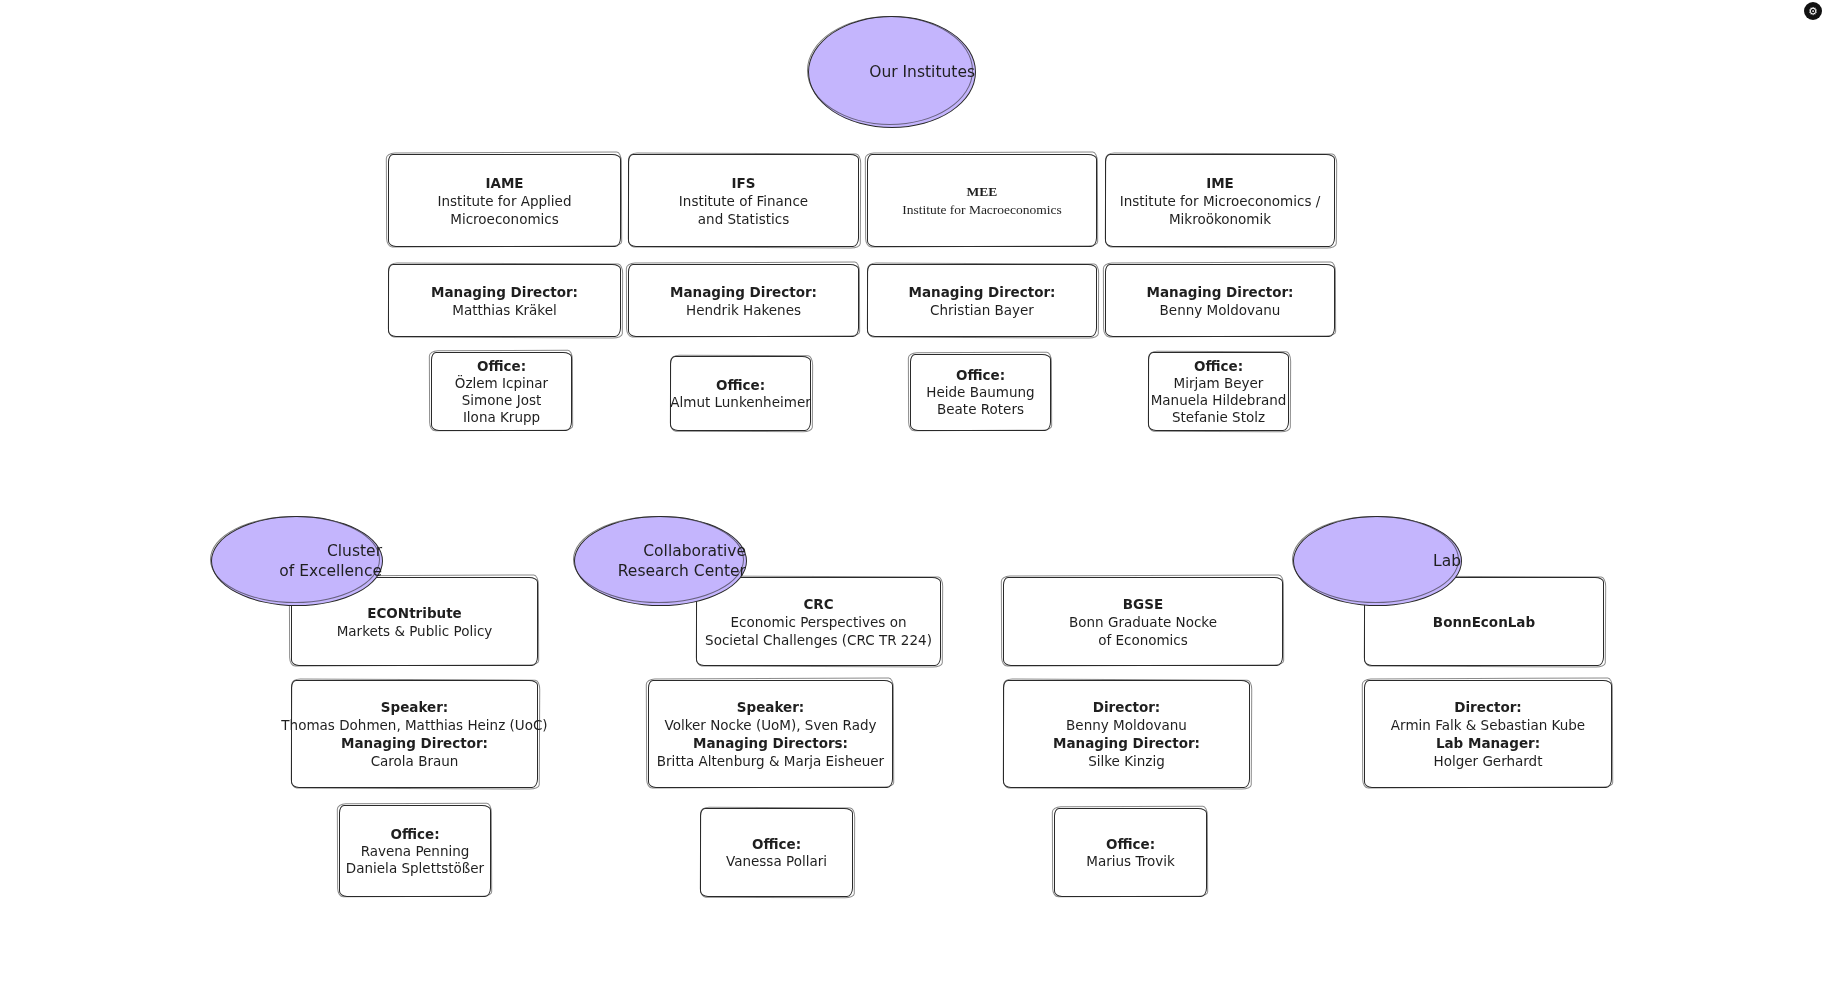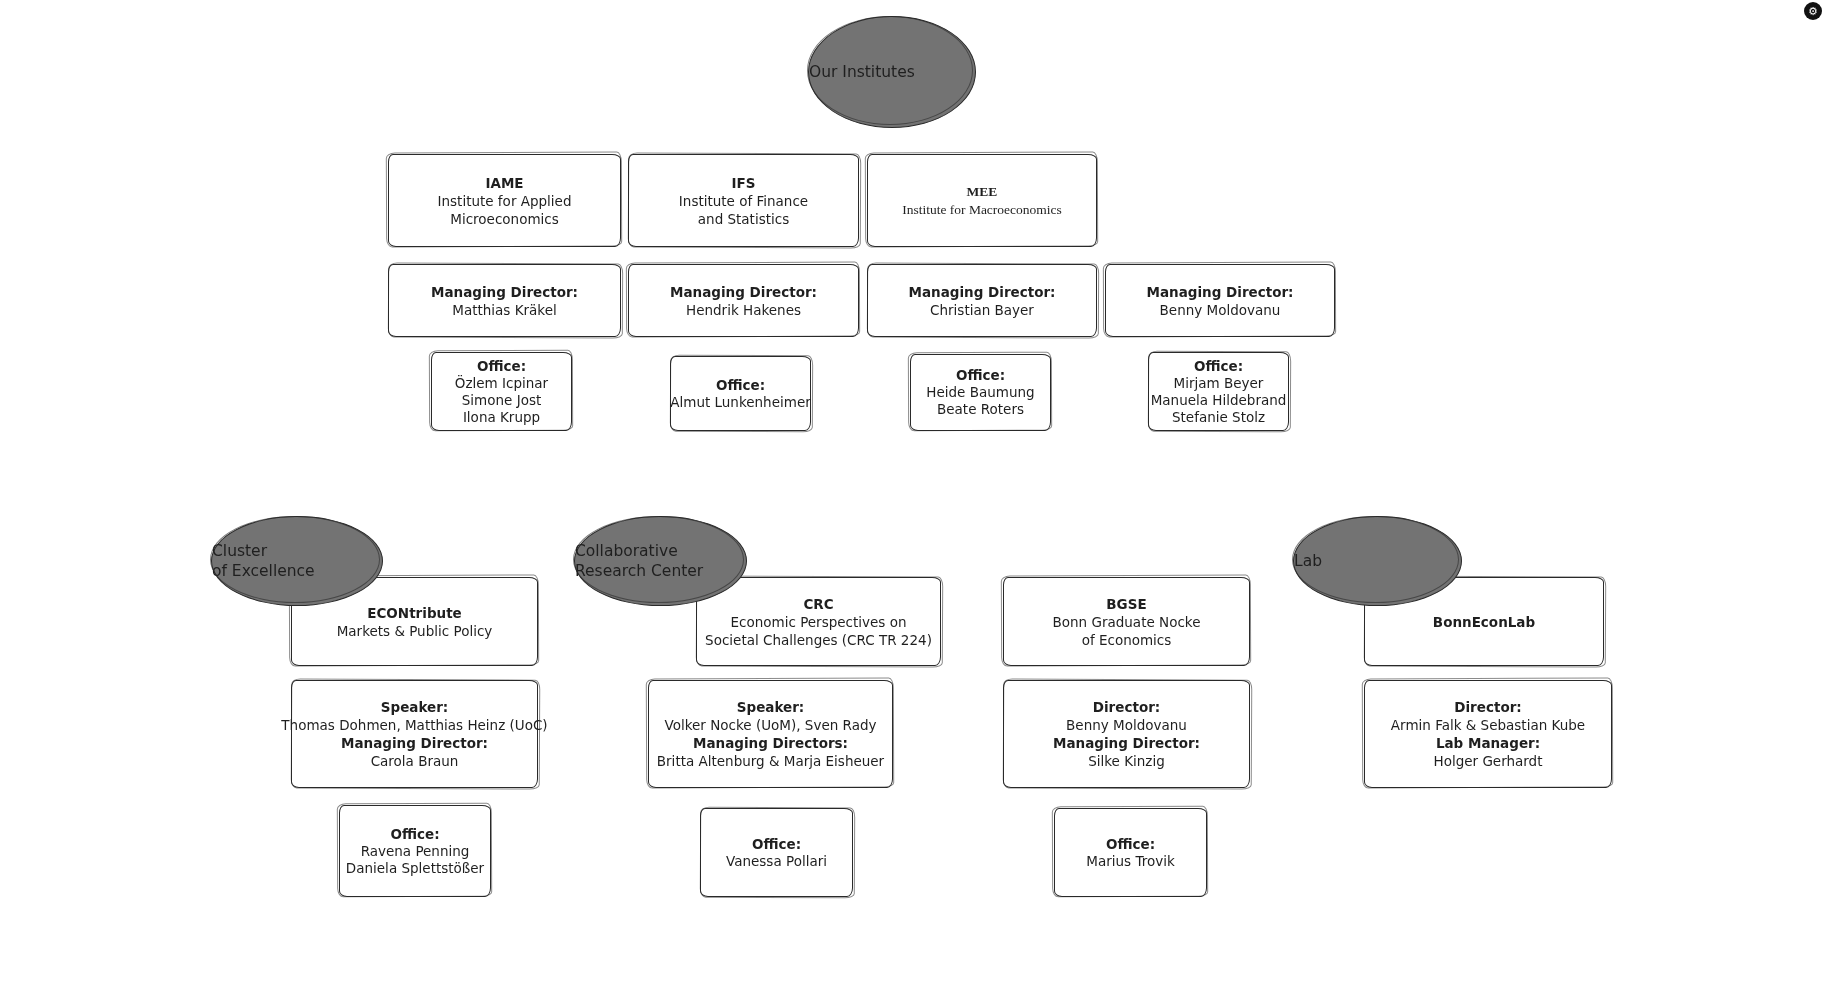--- a/index.html
+++ b/index.html
@@ -25,23 +25,23 @@
     border-radius: 9px 5px 10px 6px / 6px 10px 5px 9px;
     transform: rotate(-0.25deg);
     pointer-events: none;
   }
   .box.alt::before { transform: rotate(0.3deg); inset: -2px -3px -2px -1px; }
   
   .ellipse {
     position: absolute;
     border: 1.6px solid #2a2a2a;
     border-radius: 50%;
-    background: #737373;
+    background: #c4b5fd;
     display: flex; flex-direction: column;
-    align-items: flex-start; justify-content: center;
+    align-items: flex-end; justify-content: center;
     text-align: center; z-index: 5;
   }
   .ellipse::before {
     content: ""; position: absolute; inset: -1px 2px 2px -2px;
     border: 1.2px solid rgba(42,42,42,.6);
     border-radius: 50%;
     pointer-events: none;
   }
   .t  { font-size: 13.5px; line-height: 18px; white-space: nowrap; }
   .b  { font-weight: 700; }
@@ -74,20 +74,25 @@
   </div>
   <div class="box" style="left:388px; top:154px; width:233px; height:93px;">
     <div class="t b">IAME</div>
     <div class="t">Institute for Applied</div>
     <div class="t">Microeconomics</div>
   </div>
   <div class="box" style="left:867px; top:154px; width:230px; height:93px;font-family:Liberation Serif, serif;">
     <div class="t b">MEE</div>
     <div class="t">Institute for Macroeconomics</div>
   </div>
+  <div class="box alt" style="left:1105px; top:154px; width:230px; height:93px;">
+    <div class="t b">IME</div>
+    <div class="t">Institute for Microeconomics /</div>
+    <div class="t">Mikroökonomik</div>
+  </div>
 
   <div class="box alt" style="left:388px; top:264px; width:233px; height:73px;">
     <div class="t b">Managing Director:</div>
     <div class="t">Matthias Kräkel</div>
   </div>
   <div class="box" style="left:628px; top:264px; width:231px; height:73px;">
     <div class="t b">Managing Director:</div>
     <div class="t">Hendrik Hakenes</div>
   </div>
   <div class="box alt" style="left:867px; top:264px; width:230px; height:73px;">
@@ -154,21 +159,21 @@
     <div class="t b">Speaker:</div>
     <div class="t">Volker Nocke (UoM), Sven Rady</div>
     <div class="t b">Managing Directors:</div>
     <div class="t">Britta Altenburg &amp; Marja Eisheuer</div>
   </div>
   <div class="box small alt" style="left:700px; top:808px; width:153px; height:89px;">
     <div class="t b">Office:</div>
     <div class="t">Vanessa Pollari</div>
   </div>
 
-  <div class="box" style="left:1003px; top:577px; width:247px; height:89px;">
+  <div class="box" style="left:1003px; top:577px; width:280px; height:89px;">
     <div class="t b">BGSE</div>
     <div class="t">Bonn Graduate Nocke</div>
     <div class="t">of Economics</div>
   </div>
   <div class="box alt" style="left:1003px; top:680px; width:247px; height:108px;">
     <div class="t b">Director:</div>
     <div class="t">Benny Moldovanu</div>
     <div class="t b">Managing Director:</div>
     <div class="t">Silke Kinzig</div>
   </div>

